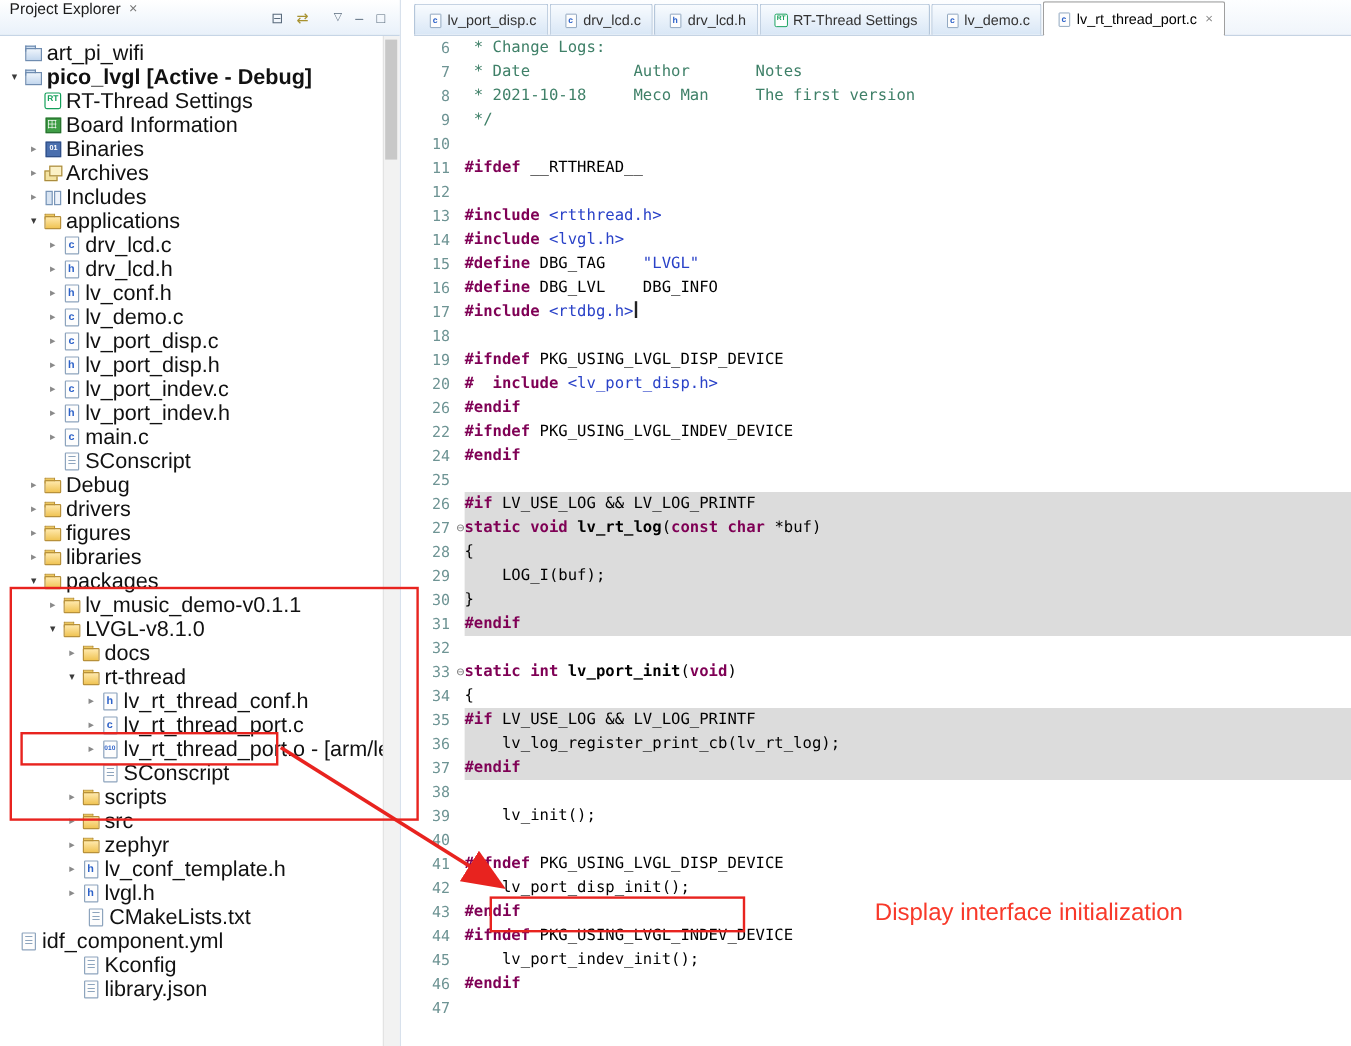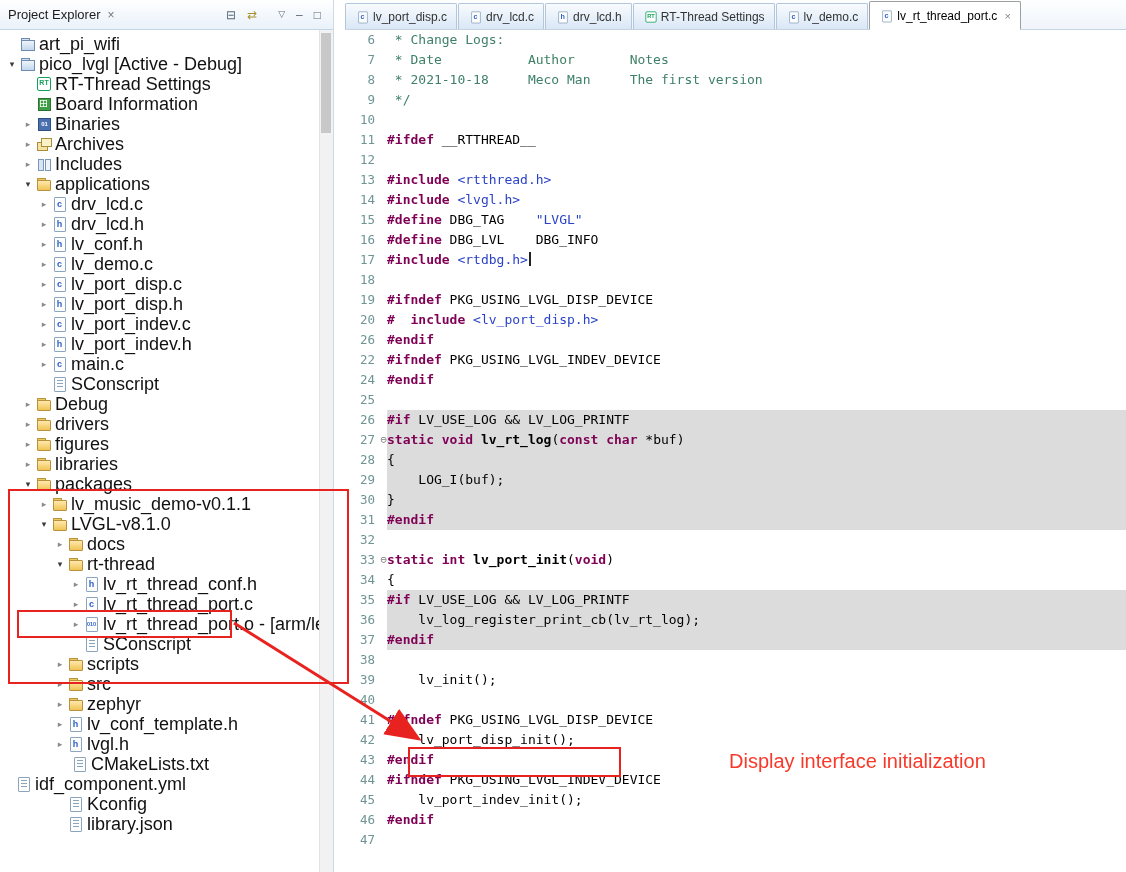--- a/index.html
+++ b/index.html
@@ -3,34 +3,34 @@
 <meta charset="utf-8">
 <style>
   html,body{margin:0;padding:0;width:1126px;height:872px;overflow:hidden;background:#fff;
     font-family:"Liberation Sans",sans-serif;}
   #page{position:relative;width:1126px;height:872px;background:#fff;}
 
   
   .panel{position:absolute;left:0;top:0;width:333px;height:872px;background:#fff;border-right:1px solid #cfdae8;}
   .panel-header{position:absolute;left:0;top:0;right:0;height:29px;border-bottom:1px solid #c6d5e6;
     background:linear-gradient(#ffffff,#e9f1fa);display:flex;align-items:center;}
-  .panel-title-tab{display:flex;align-items:center;height:100%;padding:0 8px;}
+  .panel-title-tab{display:flex;align-items:flex-start;height:100%;padding:0 8px;}
   .panel-title{font-size:13px;color:#1c1c1c;margin-right:7px;}
   .panel-close{color:#777;font-size:12px;}
   .panel-toolbar{margin-left:auto;display:flex;align-items:center;gap:11px;padding-right:12px;}
   .tb{font-size:12px;color:#5a6b7d;line-height:1;}
   .tb.link{color:#a8922f;}
   .tb.menu{font-size:9px;margin-left:10px;}
 
   .tree{position:absolute;left:0;top:30px;right:13px;bottom:0;overflow:hidden;padding-top:4px;}
   .tree-row{display:flex;align-items:center;height:20px;white-space:nowrap;}
   .tw{width:16px;flex:none;text-align:center;font-size:9px;color:#8a8a8a;}
   .tw.exp{color:#3b3b3b;}
   .tree-label{font-size:18px;color:#111;padding:0 3px;}
-  .tree-label.bold{font-weight:normal;}
+  .tree-label.bold{font-weight:bold;}
 
   .scrollbar{position:absolute;right:0;top:30px;bottom:0;width:13px;background:#f2f2f2;border-left:1px solid #e3e3e3;}
   .thumb{position:absolute;left:1px;top:3px;width:10px;height:100px;background:#c8c8c8;}
 
   
   .ico{position:relative;display:inline-block;width:16px;height:16px;flex:none;}
   .ico-txt{position:absolute;left:2px;top:2px;width:11px;text-align:center;font-style:normal;
     font:bold 9px/12px "Liberation Sans",sans-serif;color:#2d62c9;}
   .ico-txt.small{font-size:5.5px;}
   .ico-page::before{content:"";position:absolute;left:2px;top:1px;width:10px;height:13px;background:#fdfdfd;

